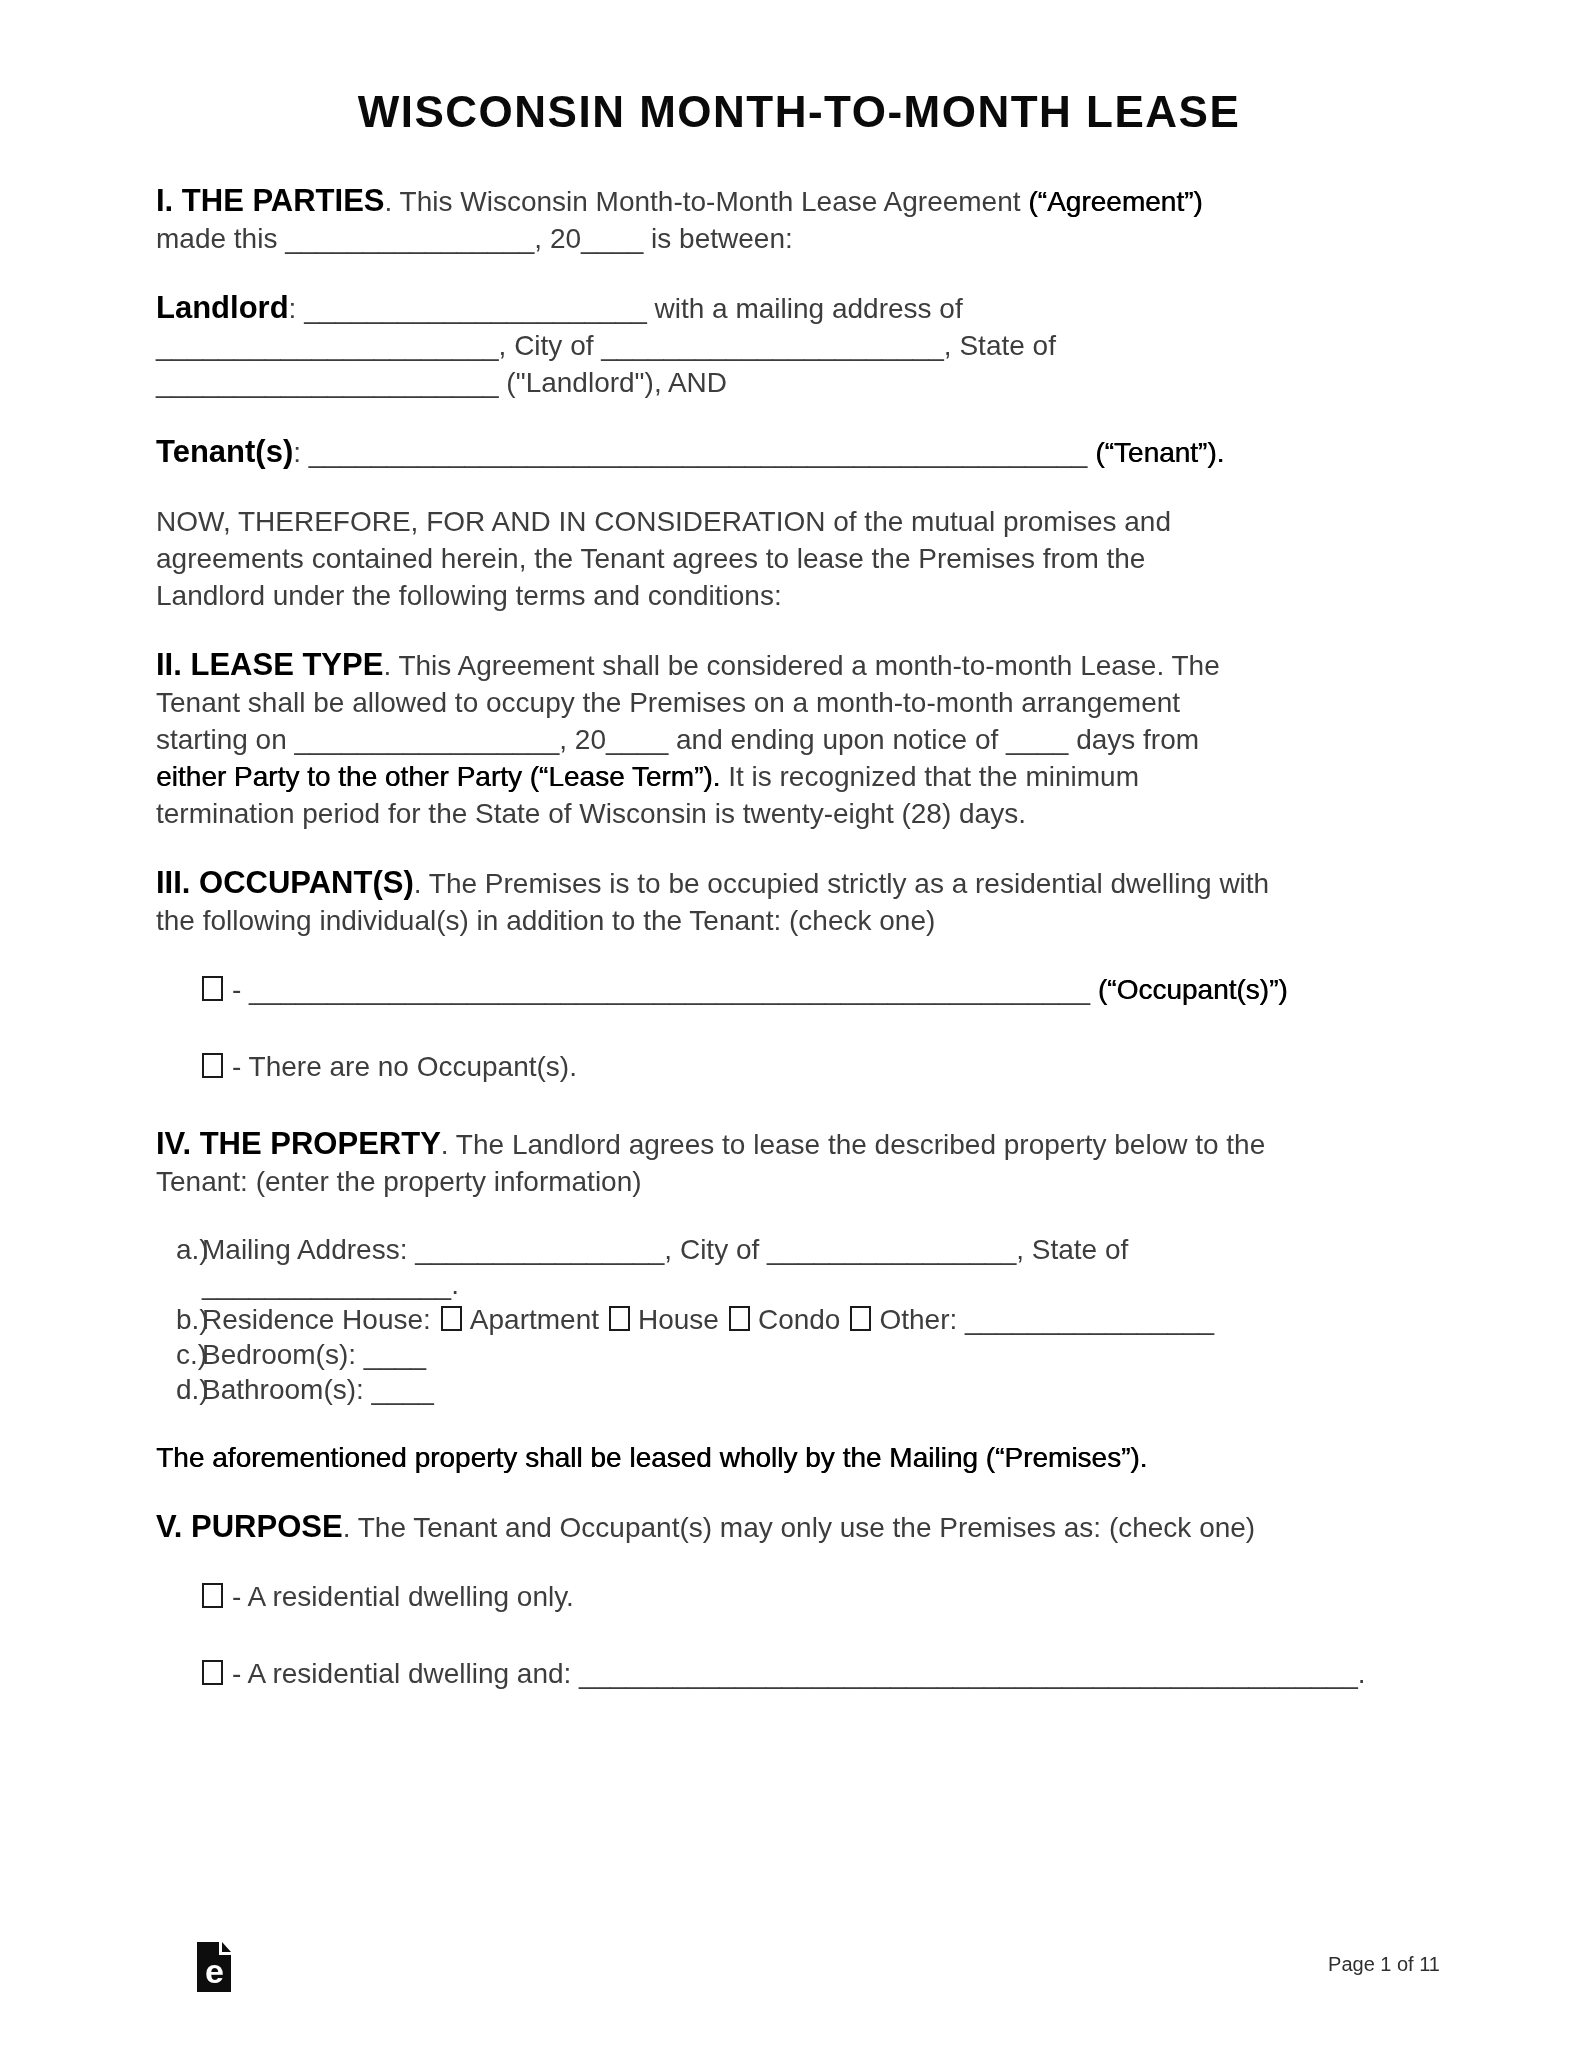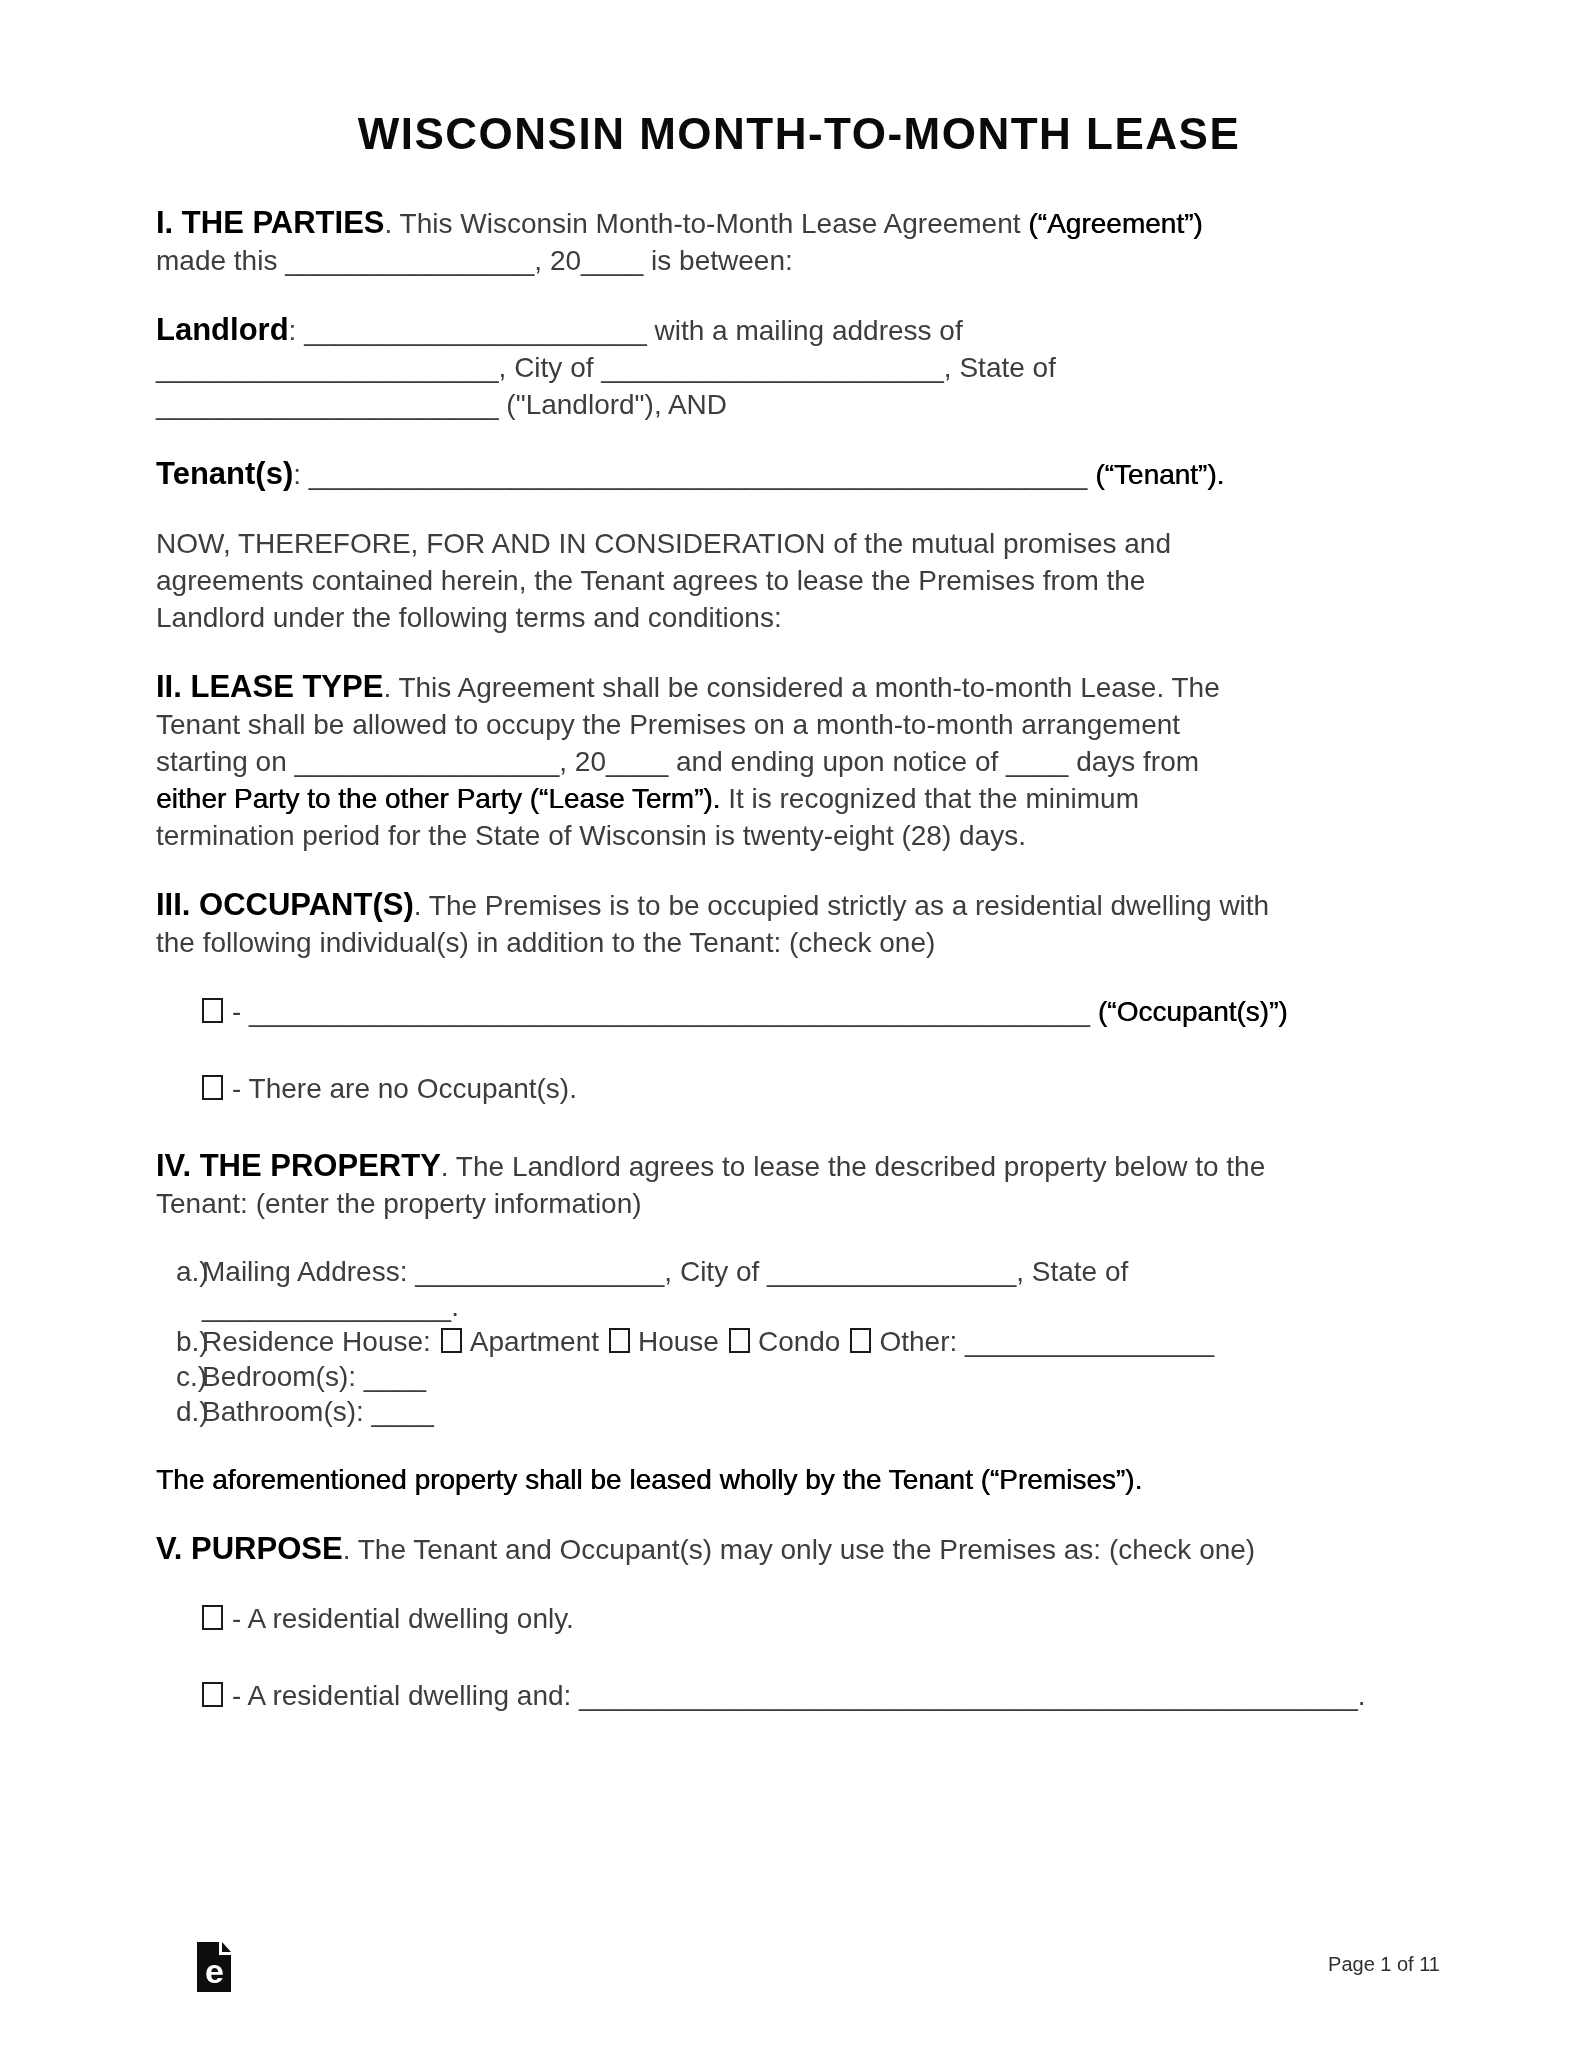--- a/index.html
+++ b/index.html
@@ -2,21 +2,21 @@
 <html><head>
 <meta charset="utf-8">
 <style>
   html,body { margin:0; padding:0; background:#ffffff; }
   .page {
     position:relative; width:1583px; height:2048px; background:#ffffff;
     overflow:hidden; font-family:"Liberation Sans", sans-serif; color:#000;
   }
   .content { position:absolute; left:156px; top:0; width:1286px; }
   .title {
-    margin:110px 0 46px 0; text-align:center; font-size:44px; font-weight:bold;
+    margin:88px 0 46px 0; text-align:center; font-size:44px; font-weight:bold;
     letter-spacing:1.5px; color:#0a0a0a; line-height:48px;
   }
   .para { margin:16px 0 32px 0; font-size:28px; line-height:37px; }
   .lt { color:#3d3d3d; font-weight:normal; }
   .dk { color:#000; text-shadow:0.5px 0 0 #000; }
   .hd { color:#000; font-weight:bold; font-size:31px; }
   .cb {
     display:inline-block; width:17px; height:21px; border:2px solid #1a1a1a;
     vertical-align:-2px; margin-right:9px; background:#fff;
   }
@@ -55,21 +55,21 @@
 
     <p class="para"><span class="hd">IV. THE PROPERTY</span><span class="lt">. The Landlord agrees to lease the described property below to the</span><br><span class="lt">Tenant: (enter the property information)</span></p>
 
     <div class="list">
       <div class="list-row"><span class="marker lt">a.)</span><span class="lt">Mailing Address: ________________, City of ________________, State of</span><br><span class="lt">________________.</span></div>
       <div class="list-row"><span class="marker lt">b.)</span><span class="lt">Residence House:</span><span class="cb cb-inline"></span><span class="lt">Apartment</span><span class="cb cb-inline"></span><span class="lt">House</span><span class="cb cb-inline"></span><span class="lt">Condo</span><span class="cb cb-inline"></span><span class="lt">Other: ________________</span></div>
       <div class="list-row"><span class="marker lt">c.)</span><span class="lt">Bedroom(s): ____</span></div>
       <div class="list-row"><span class="marker lt">d.)</span><span class="lt">Bathroom(s): ____</span></div>
     </div>
 
-    <p class="para"><span class="dk">The aforementioned property shall be leased wholly by the Tenant (“Premises”).</span></p>
+    <p class="para"><span class="dk">The aforementioned property shall be leased wholly by the Mailing (“Premises”).</span></p>
 
     <p class="para"><span class="hd">V. PURPOSE</span><span class="lt">. The Tenant and Occupant(s) may only use the Premises as: (check one)</span></p>
 
     <div class="cb-row"><span class="cb"></span><span class="lt">- A residential dwelling only.</span></div>
 
     <div class="cb-row"><span class="cb"></span><span class="lt">- A residential dwelling and: __________________________________________________.</span></div>
 
   </div>
 
   <svg class="footer-logo" width="36" height="52" viewBox="0 0 36 52">

